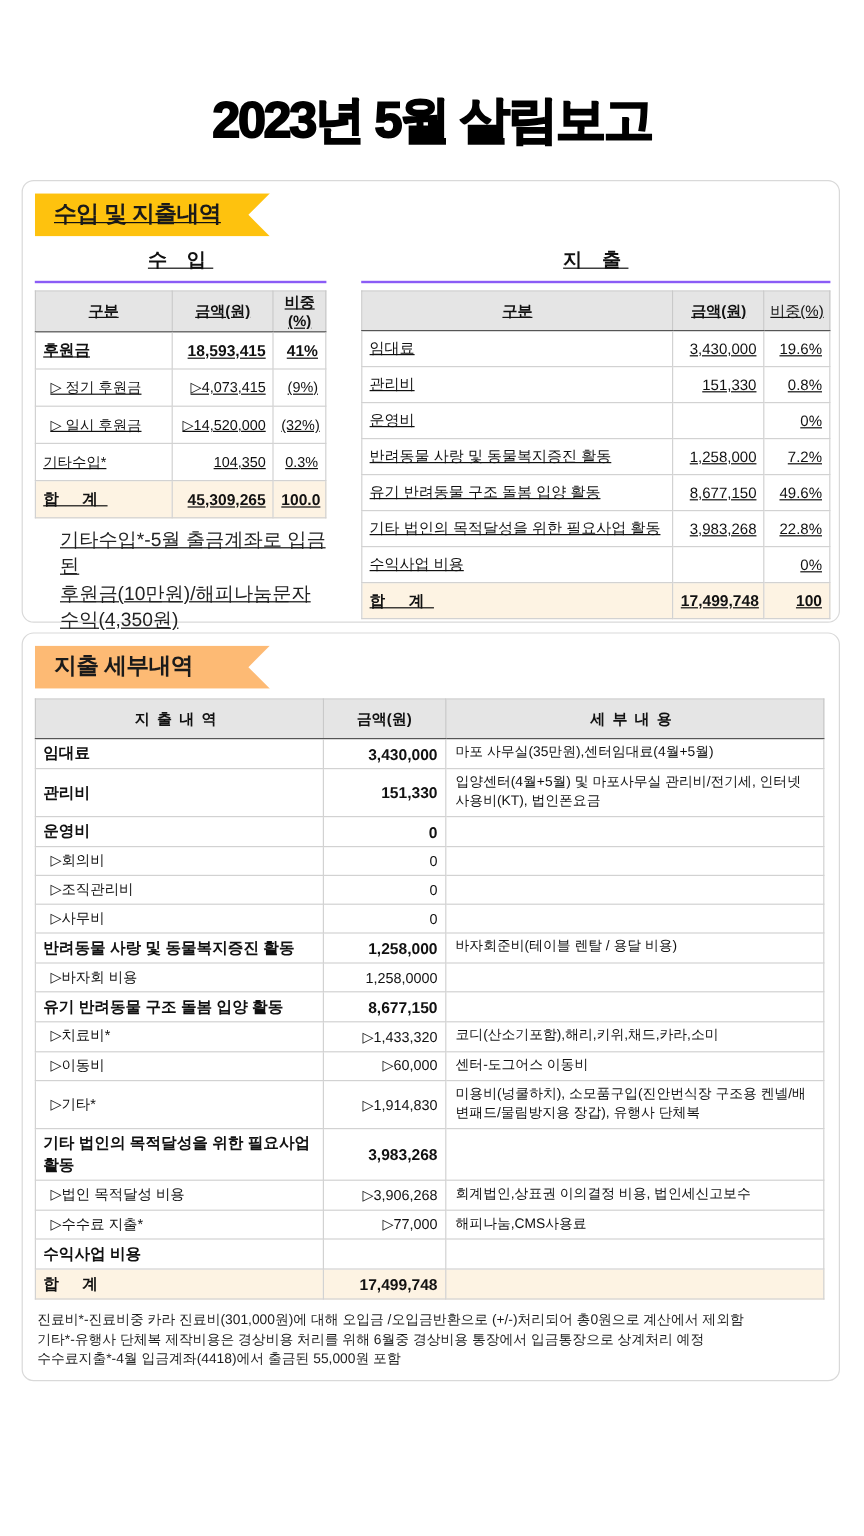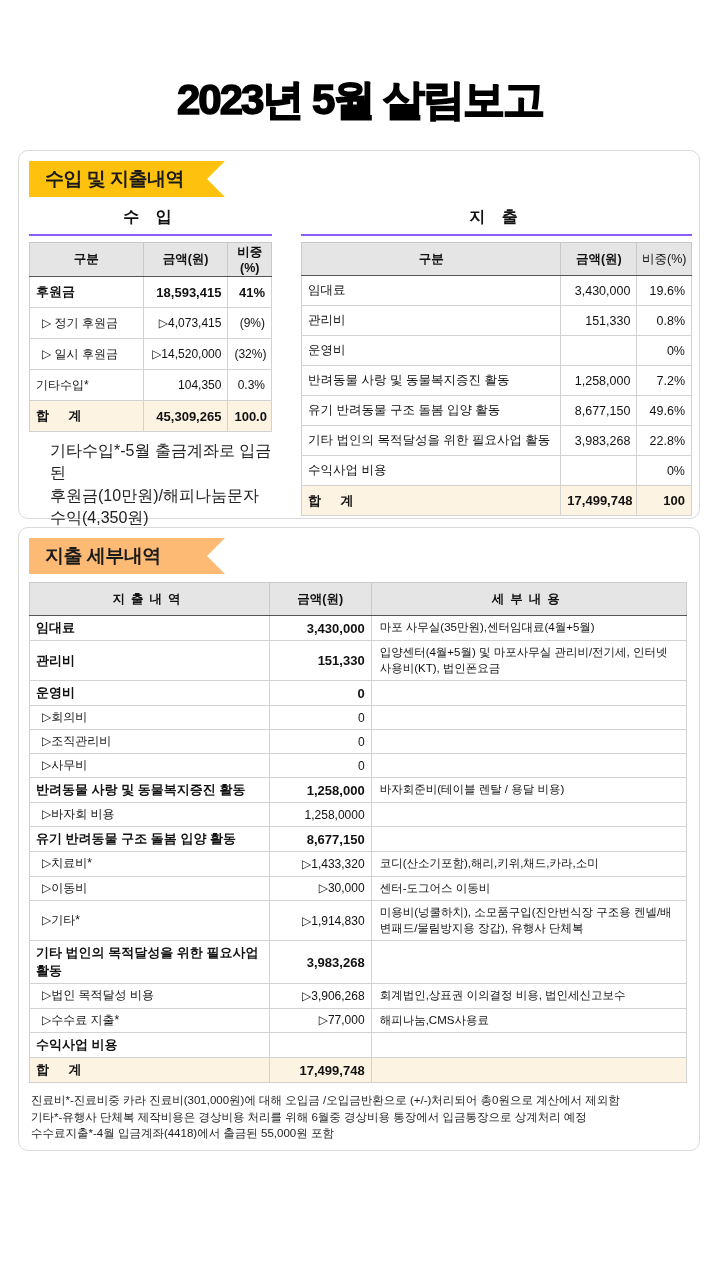--- a/index.html
+++ b/index.html
@@ -10,21 +10,21 @@
   }
   .page-title{
     position:absolute;top:72px;left:0;width:720px;text-align:center;
     font-size:42px;font-weight:900;letter-spacing:-2px;color:#000;
     -webkit-text-stroke:1.5px #000;
   }
   .panel{
     position:absolute;left:18px;width:682px;background:#fff;
     border:1.5px solid #d9d9d9;border-radius:10px;box-sizing:border-box;
   }
-  #panel1{top:150px;height:369px;}
+  #panel1{top:150px;height:369px;text-decoration:underline;}
   #panel2{top:527px;height:624px;}
   .ribbon{
     margin:10px 0 0 10px;height:36px;line-height:36px;width:196px;
     padding-left:16px;box-sizing:border-box;
     font-size:19px;font-weight:800;letter-spacing:-0.5px;color:#1a1a1a;
     clip-path:polygon(0 0,100% 0,calc(100% - 18px) 50%,100% 100%,0 100%);
   }
   .ribbon.yellow{background:#fec20e;}
   .ribbon.grey{background:#fdba74;}
   .cols{display:flex;justify-content:space-between;padding:6px 7px 0 10px;}
@@ -253,21 +253,21 @@
           <td class="amount">8,677,150</td>
           <td class="detail"></td>
         </tr>
         <tr class="r-sub">
           <td class="label">▷치료비*</td>
           <td class="amount">▷1,433,320</td>
           <td class="detail">코디(산소기포함),해리,키위,채드,카라,소미</td>
         </tr>
         <tr class="r-sub">
           <td class="label">▷이동비</td>
-          <td class="amount">▷30,000</td>
+          <td class="amount">▷60,000</td>
           <td class="detail">센터-도그어스 이동비</td>
         </tr>
         <tr class="r-sub">
           <td class="label">▷기타*</td>
           <td class="amount">▷1,914,830</td>
           <td class="detail">미용비(넝쿨하치), 소모품구입(진안번식장 구조용 켄넬/배변패드/물림방지용 장갑), 유행사 단체복</td>
         </tr>
         <tr class="r-main">
           <td class="label">기타 법인의 목적달성을 위한 필요사업 활동</td>
           <td class="amount">3,983,268</td>

